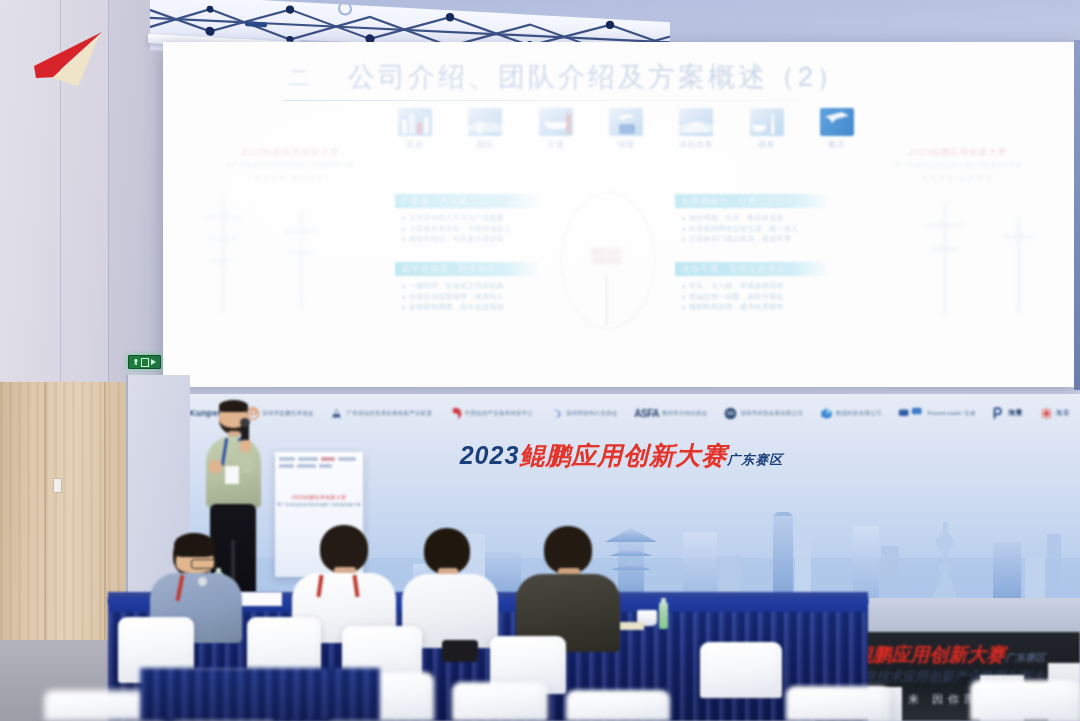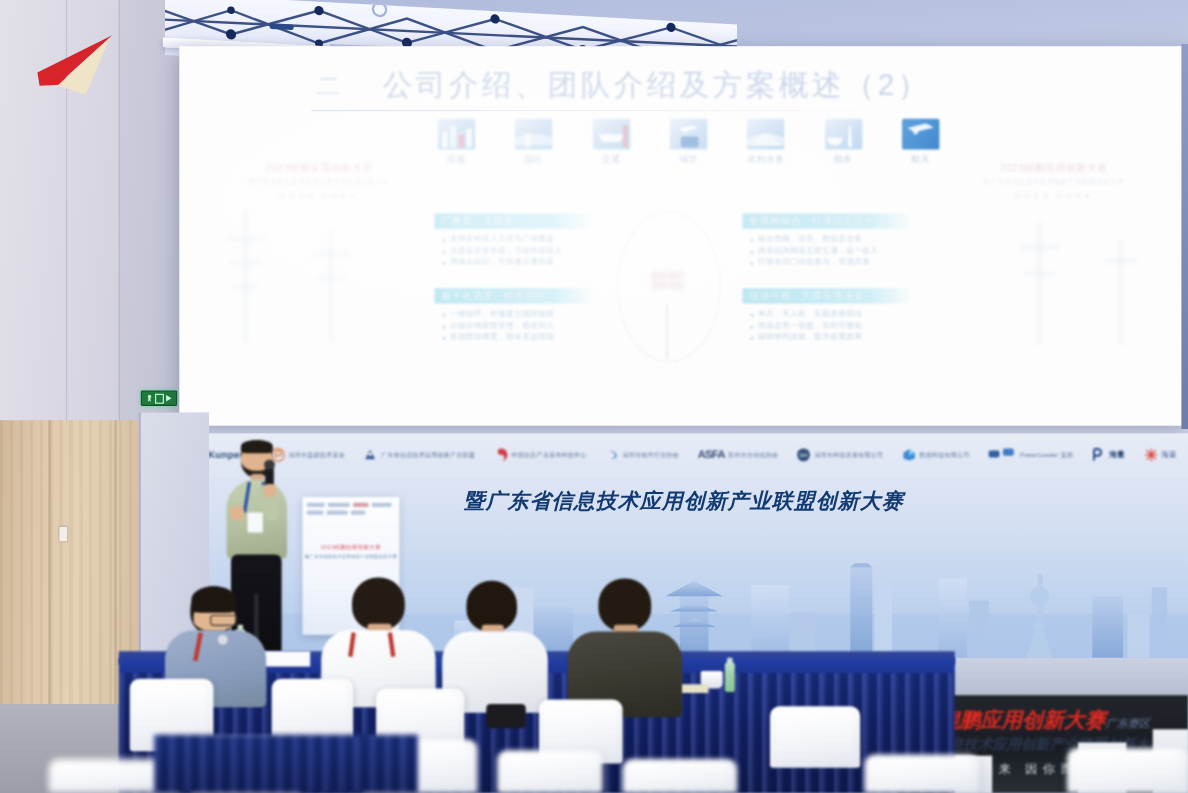--- a/index.html
+++ b/index.html
@@ -551,21 +551,23 @@
           <g stroke="#e0342c" stroke-width="1.8" stroke-linecap="round">
             <path d="M10 2 v16 M2 10 h16 M4 4 L16 16 M16 4 L4 16"></path>
           </g>
           <circle cx="10" cy="10" r="2.2" fill="#e0342c"></circle>
         </svg>
         <span class="logo-txt" style="color:#1b3f82;font-size:7px;">海量</span>
       </div>
     </div>
 
     <div class="banner-title">
-      <div class="bt-line2">暨广东省信息技术应用创新产业联盟创新大赛</div>
+      <div class="bt-line1">
+        <span class="bt-yr">2023</span><span class="bt-red">鲲鹏应用创新大赛</span><span class="bt-sub">广东赛区</span>
+      </div>
     </div>
 
     <svg class="city" viewBox="0 0 917 120">
       <defs>
         <linearGradient id="bg1" x1="0" y1="0" x2="0" y2="1">
           <stop offset="0" stop-color="#b9cdec"></stop>
             <stop offset="1" stop-color="#7fa3d6"></stop>
         </linearGradient>
         <linearGradient id="bg2" x1="0" y1="0" x2="0" y2="1">
           <stop offset="0" stop-color="#d3e0f5"></stop>

